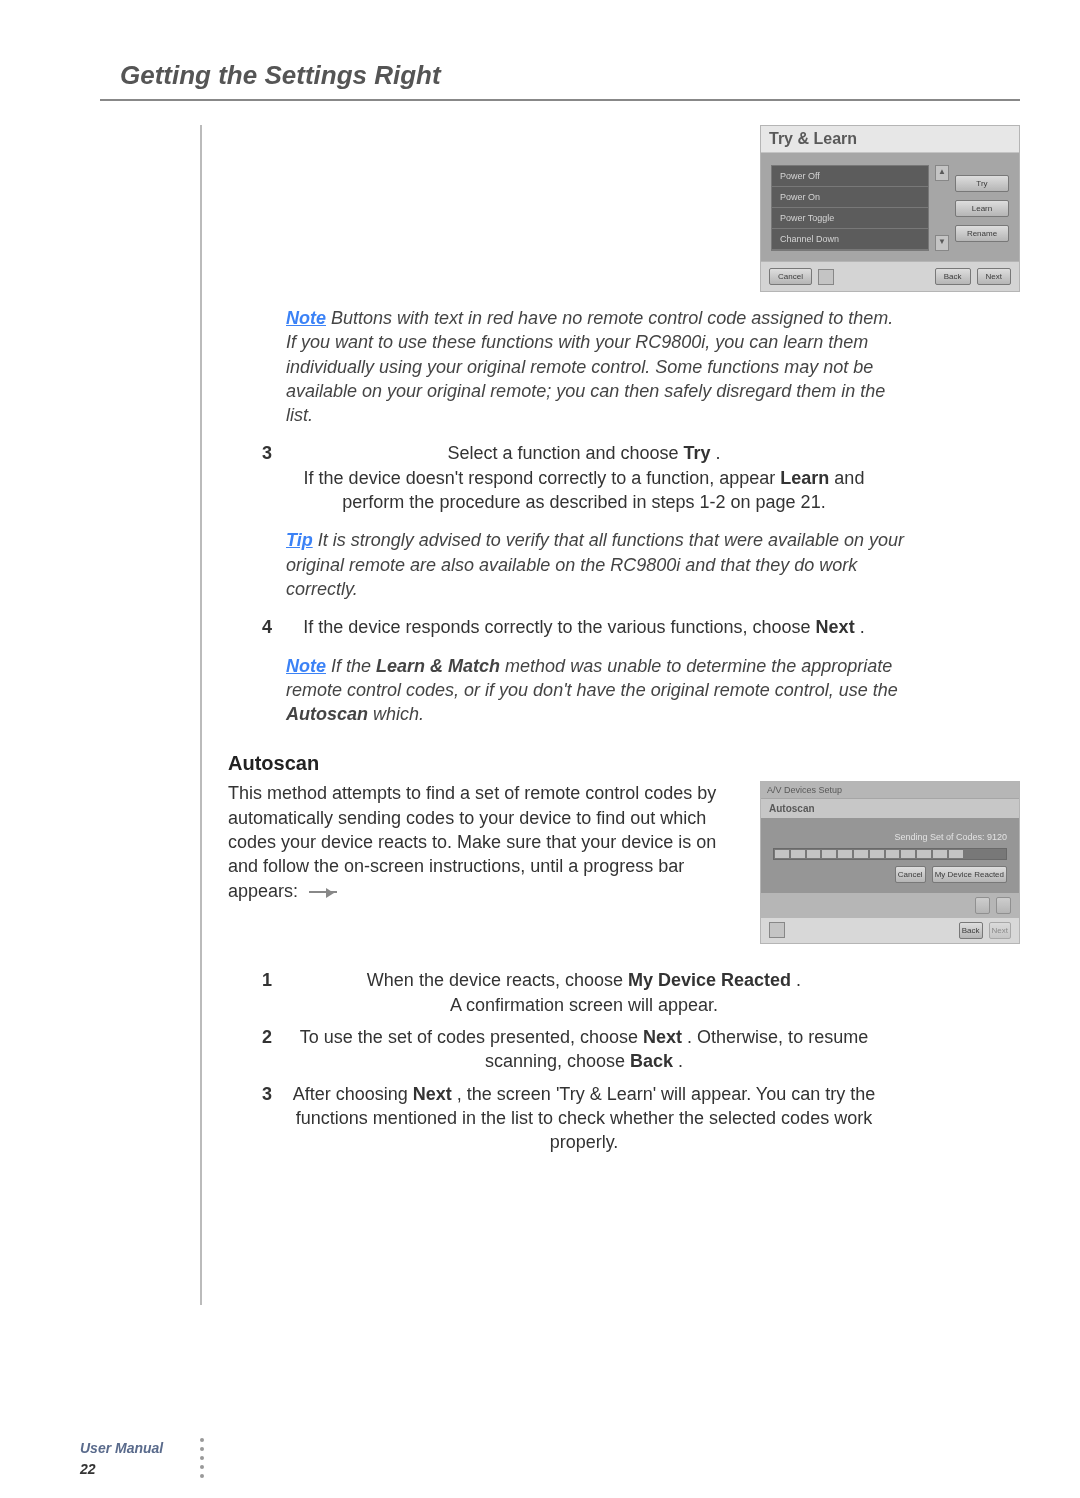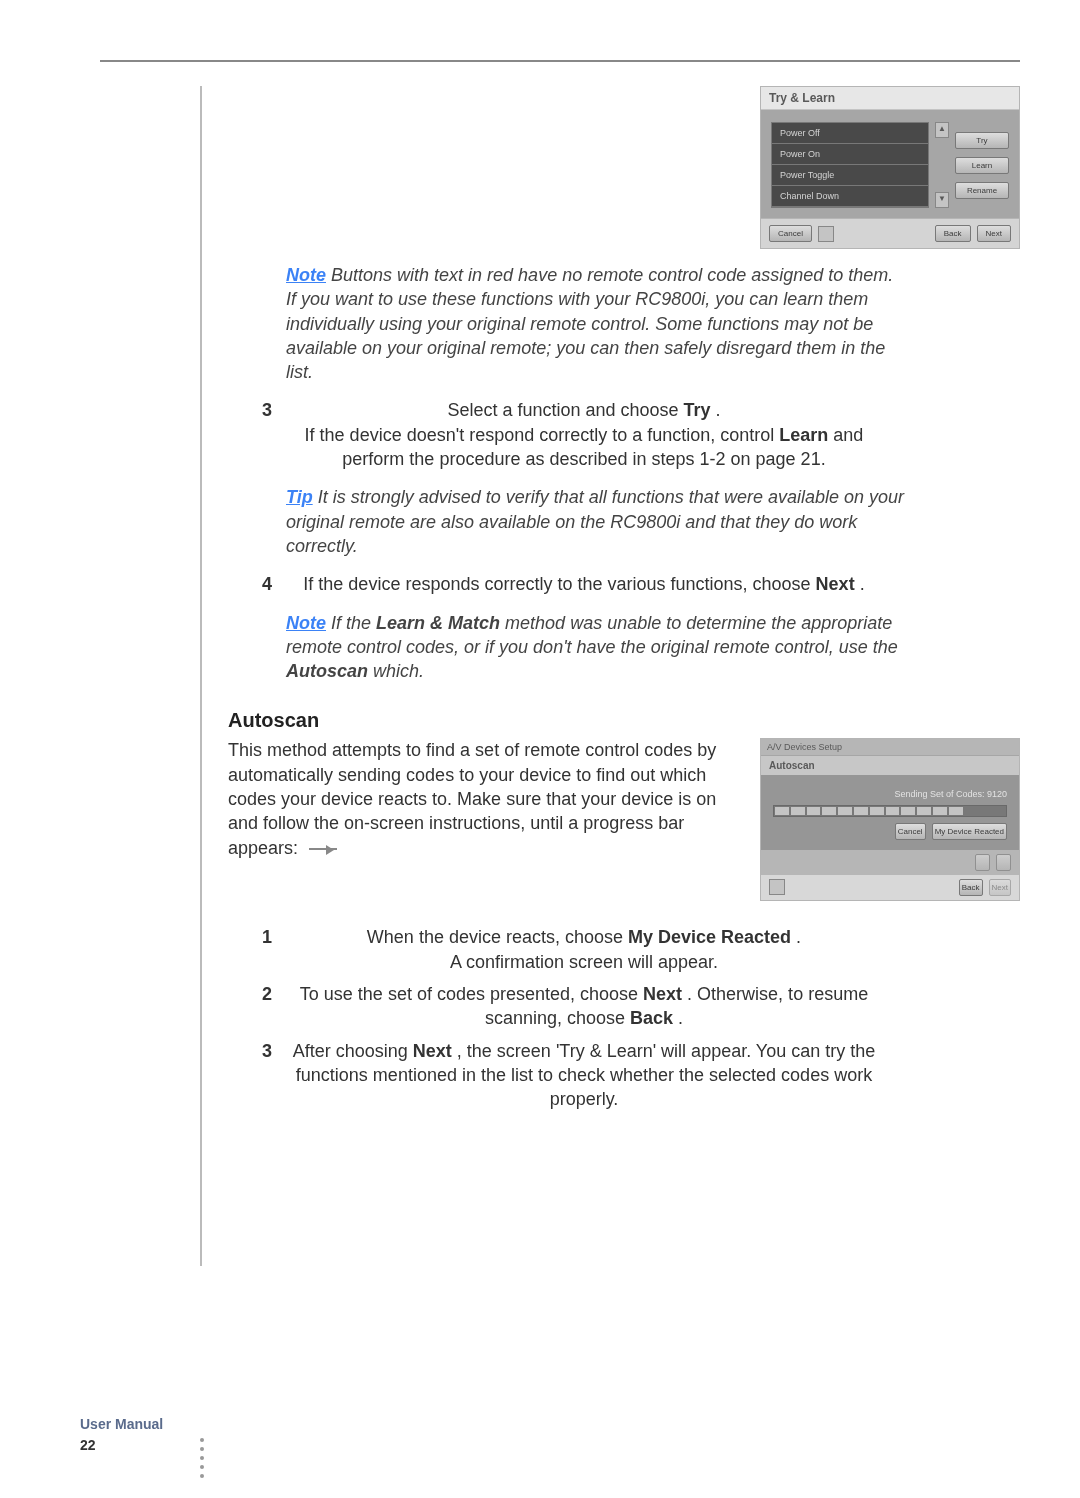--- a/index.html
+++ b/index.html
@@ -110,31 +110,31 @@
     font-size: 9px;
     color: #666;
     filter: grayscale(100%) contrast(90%);
   }
   .d1-title {
     padding: 4px 8px;
     background: #f3f3f3;
     border-bottom: 1px solid #ccc;
     font-weight: bold;
     color: #555;
-    font-size: 12px;
+    font-size: 16px;
   }
   .d1-body {
     display: flex;
     background: #aaa;
     padding: 12px 10px 10px 10px;
     gap: 6px;
   }
   .d1-list {
     flex: 1 1 auto;
-    background: #6d28d9;
+    background: #c2410c;
     border: 1px solid #777;
   }
   .d1-item {
     padding: 5px 8px;
     border-bottom: 1px solid #777;
     color: #ddd;
     font-size: 9px;
   }
   .d1-scroll {
     width: 14px;
@@ -244,21 +244,22 @@
     background: #e2e2e2;
     padding: 4px 8px;
     display: flex;
     justify-content: space-between;
   }
 
   
   .footer {
     position: absolute;
     left: 80px;
-    bottom: 44px;
+    bottom: 20px;
+    font-style: italic;
   }
   .footer-label {
     color: #5a6b8c;
     font-weight: bold;
     font-size: 14px;
     display: block;
     margin-bottom: 4px;
   }
   .footer-page {
     font-weight: bold;
@@ -277,20 +278,21 @@
     width: 4px; height: 4px;
     background: #999;
     border-radius: 50%;
   }
 </style>
 </head>
 <body>
 
 <div class="page">
 
+  <h2 class="chapter-title">Getting the Settings Right</h2>
   <hr class="hr">
 
   <div class="layout">
 
     <div class="row">
       <div class="col-text content" style="width:320px">
       </div>
 
       <div class="fig">
         <div class="device1">
@@ -330,21 +332,21 @@
       <span class="note-label">Note</span>
       <span class="note-text"> Buttons with text in red have no remote control code assigned to them. If you want to use these functions with your RC9800i, you can learn them individually using your original remote control. Some functions may not be available on your original remote; you can then safely disregard them in the list.</span>
     </div>
 
     <div class="step content">
       <div class="step-no">3</div>
       <div class="step-body">
         <span>Select a function and choose </span>
         <span class="bold">Try</span>
         <span>.</span><br>
-        <span>If the device doesn't respond correctly to a function, control </span>
+        <span>If the device doesn't respond correctly to a function, appear </span>
         <span class="bold">Learn</span>
         <span> and perform the procedure as described in steps 1-2 on page 21.</span>
       </div>
     </div>
 
     <div class="tip-block content">
       <span class="tip-label">Tip</span>
       <span class="tip-text"> It is strongly advised to verify that all functions that were available on your original remote are also available on the RC9800i and that they do work correctly.</span>
     </div>
 

